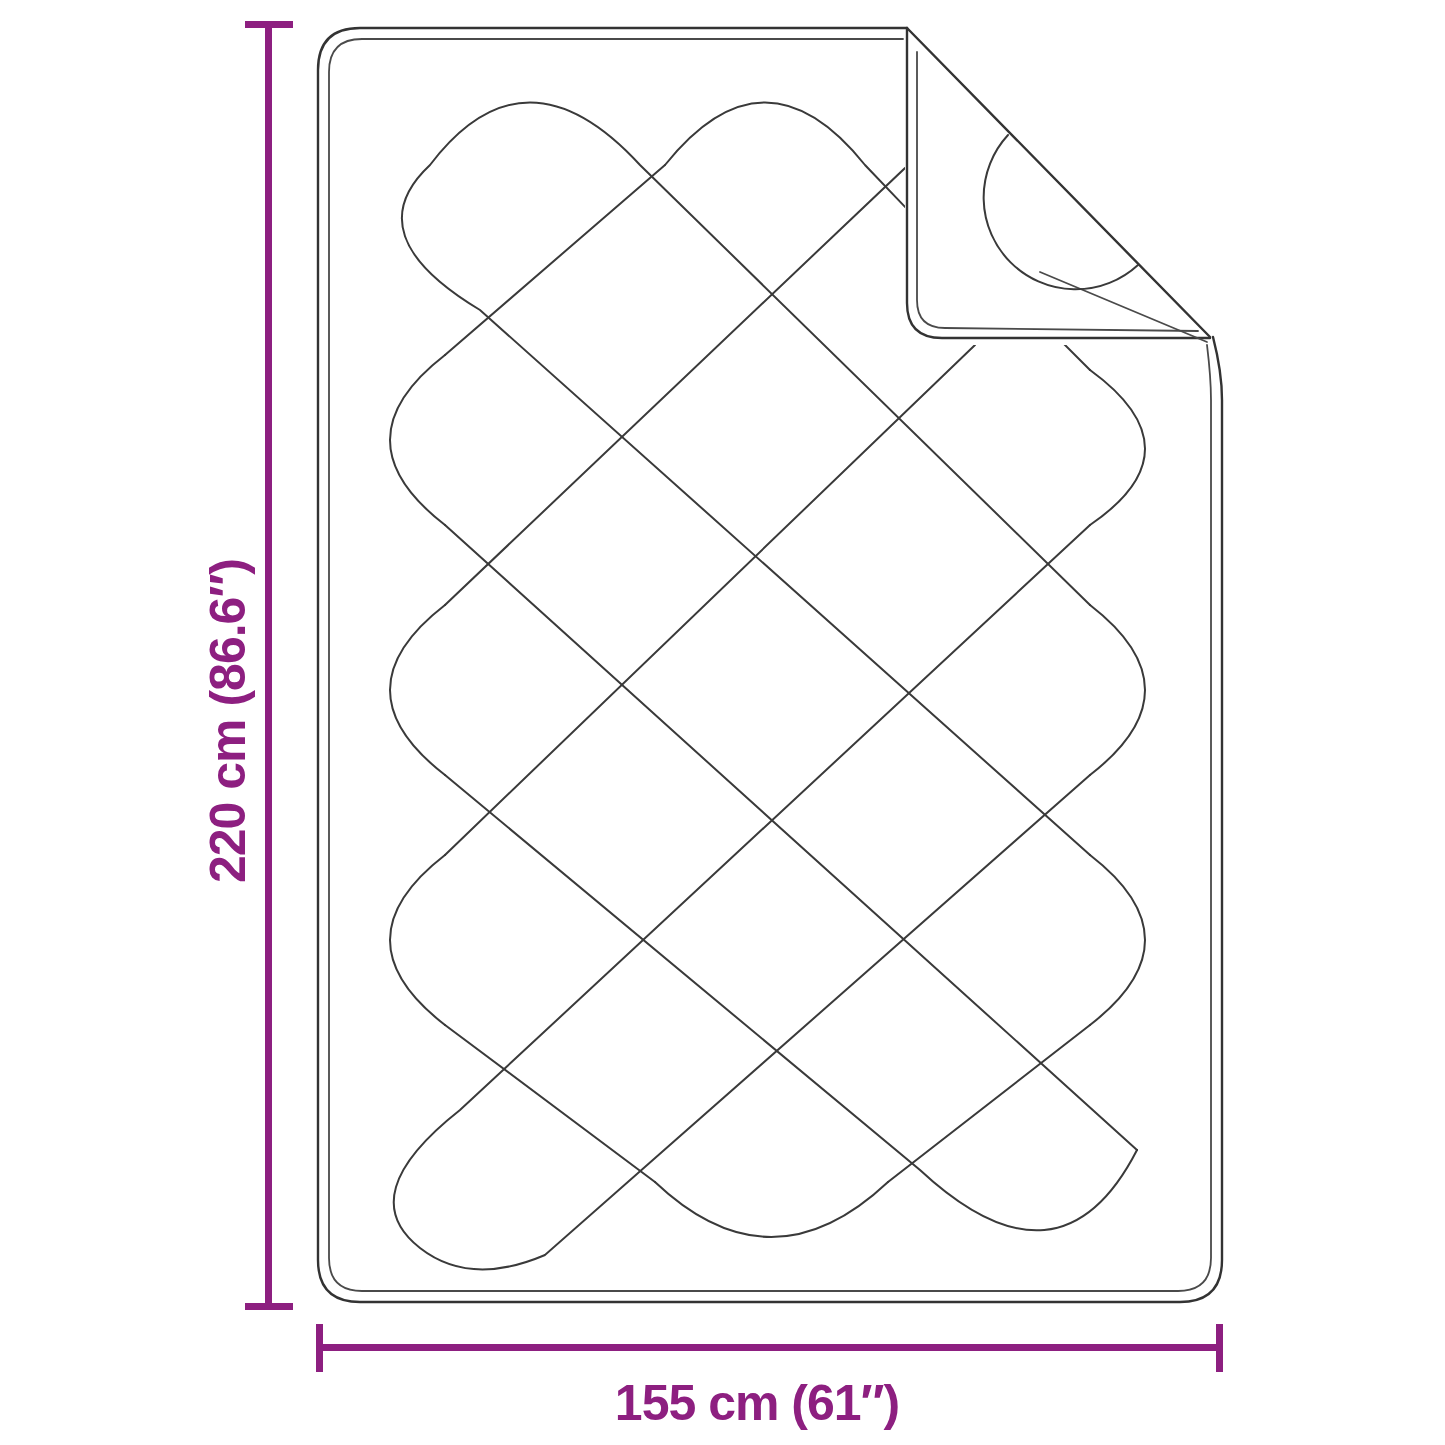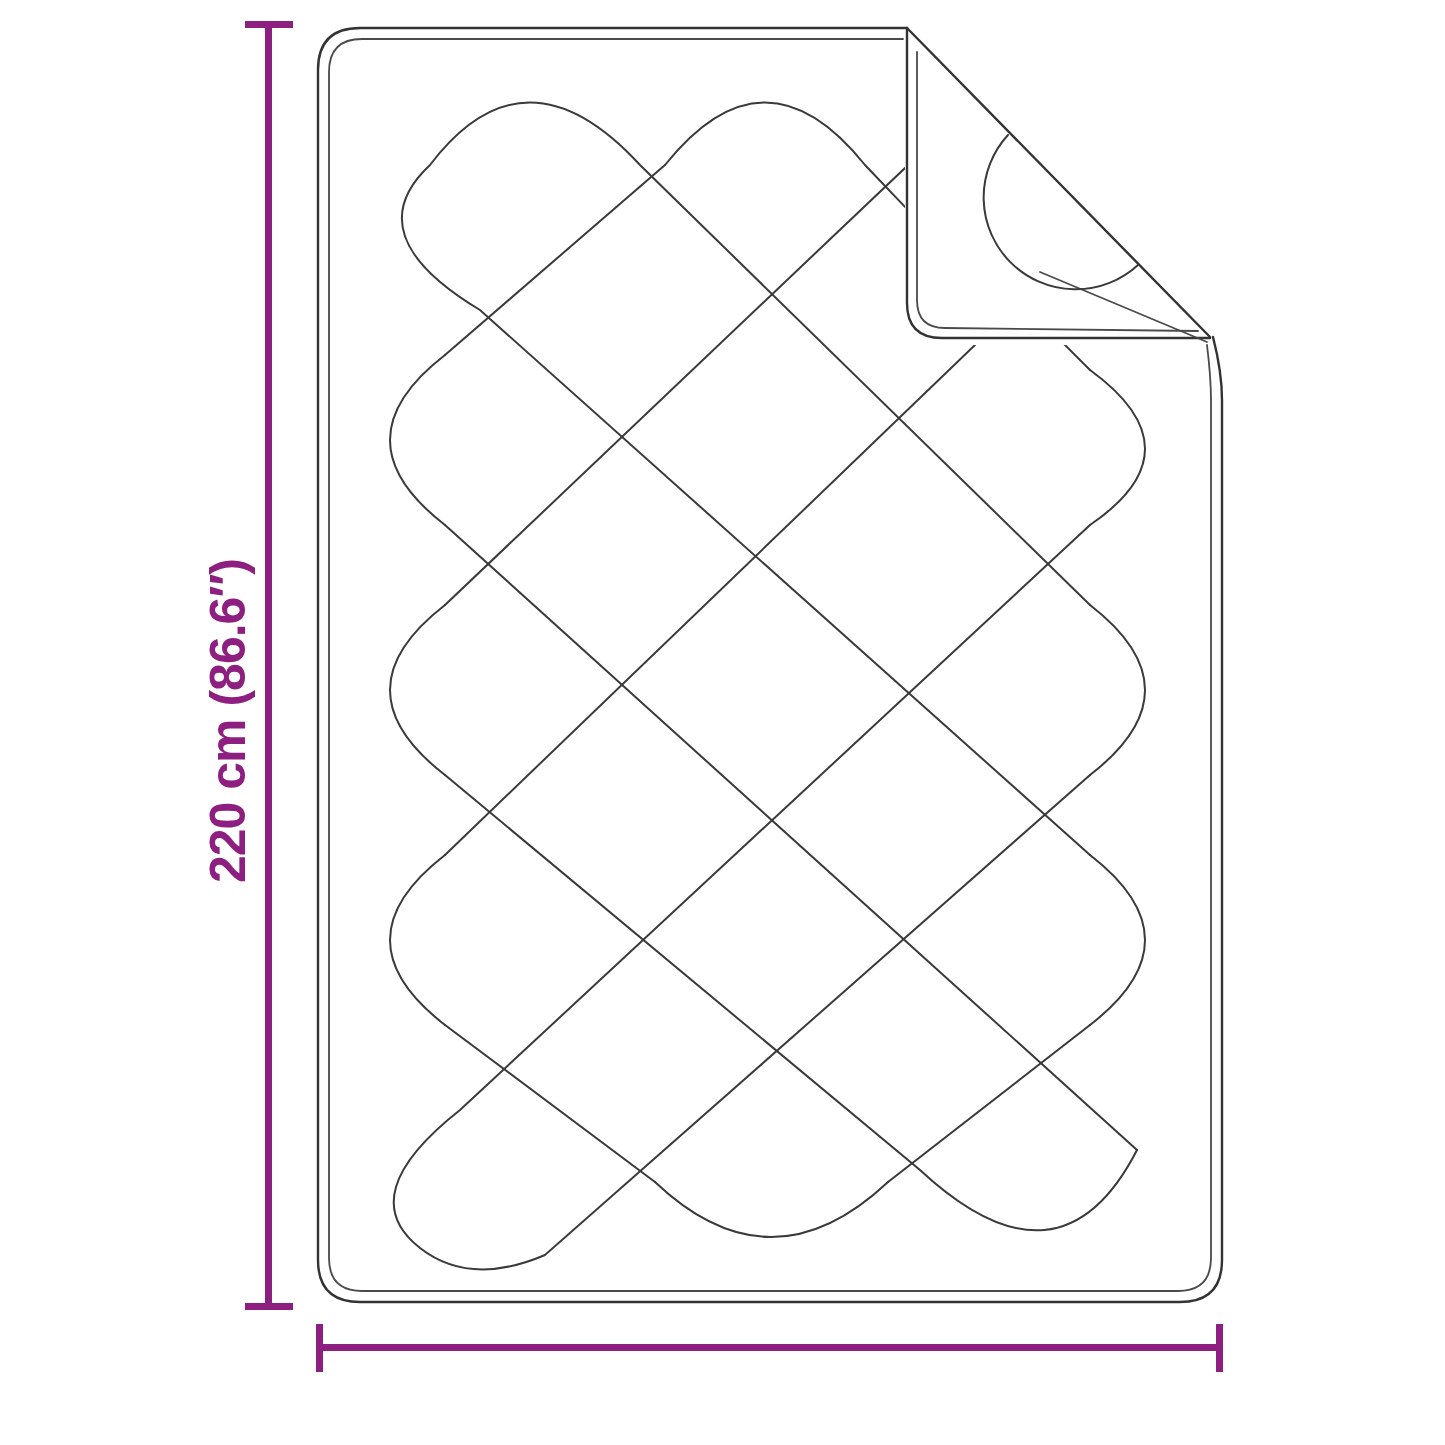--- a/index.html
+++ b/index.html
@@ -87,14 +87,15 @@
       <rect class="dim-shape" x="245" y="1303" width="48" height="7"></rect>
 
       <rect class="dim-shape" x="318" y="1344" width="904" height="7"></rect>
       <rect class="dim-shape" x="316" y="1324" width="7" height="48"></rect>
       <rect class="dim-shape" x="1216" y="1324" width="7" height="48"></rect>
     </g>
   </svg>
 
   <div class="dim-label dim-label-v">220 cm (86.6″)</div>
 
+  <div class="dim-label dim-label-h">155 cm (61″)</div>
 
 </div>
 
 </body></html>

